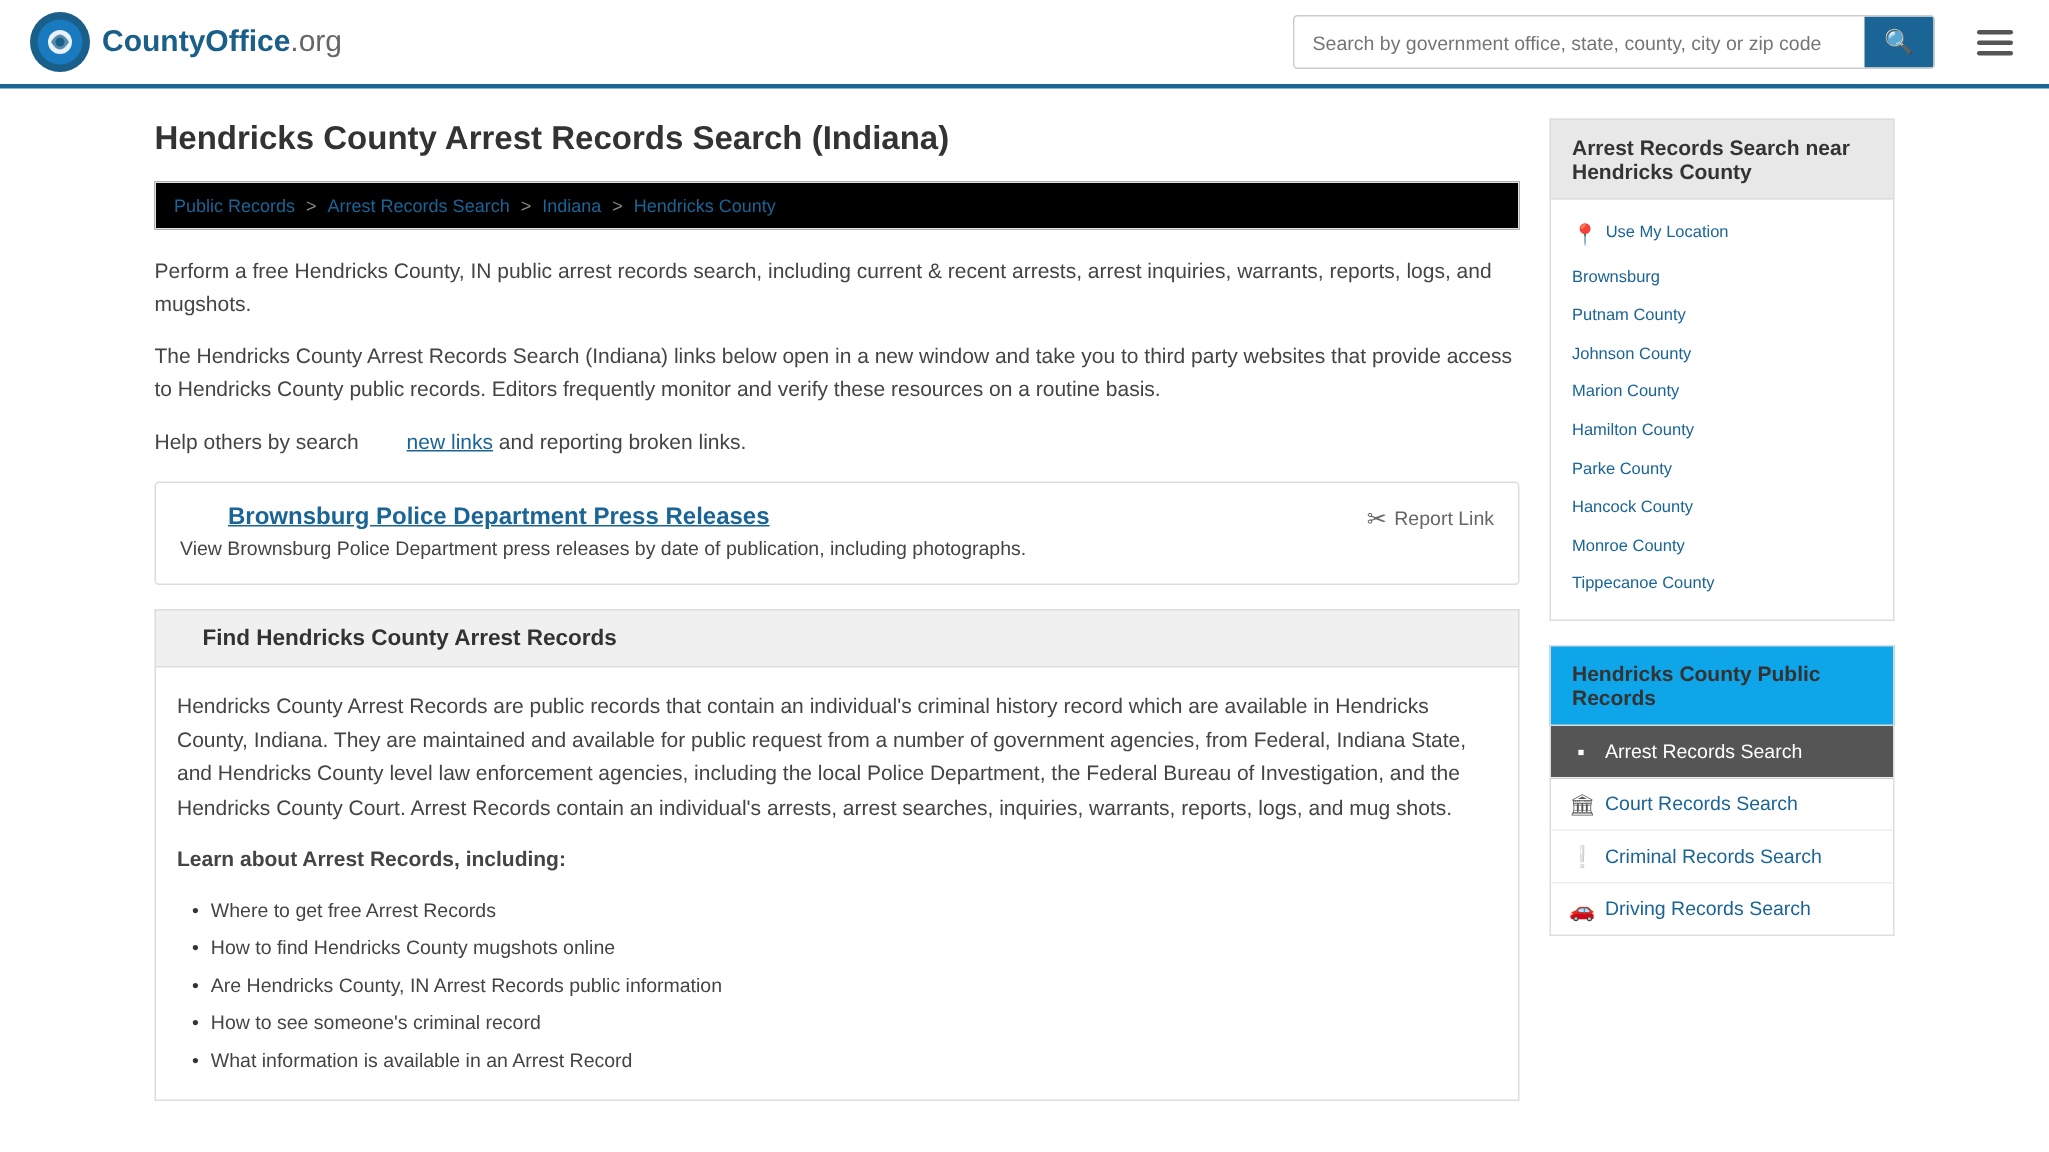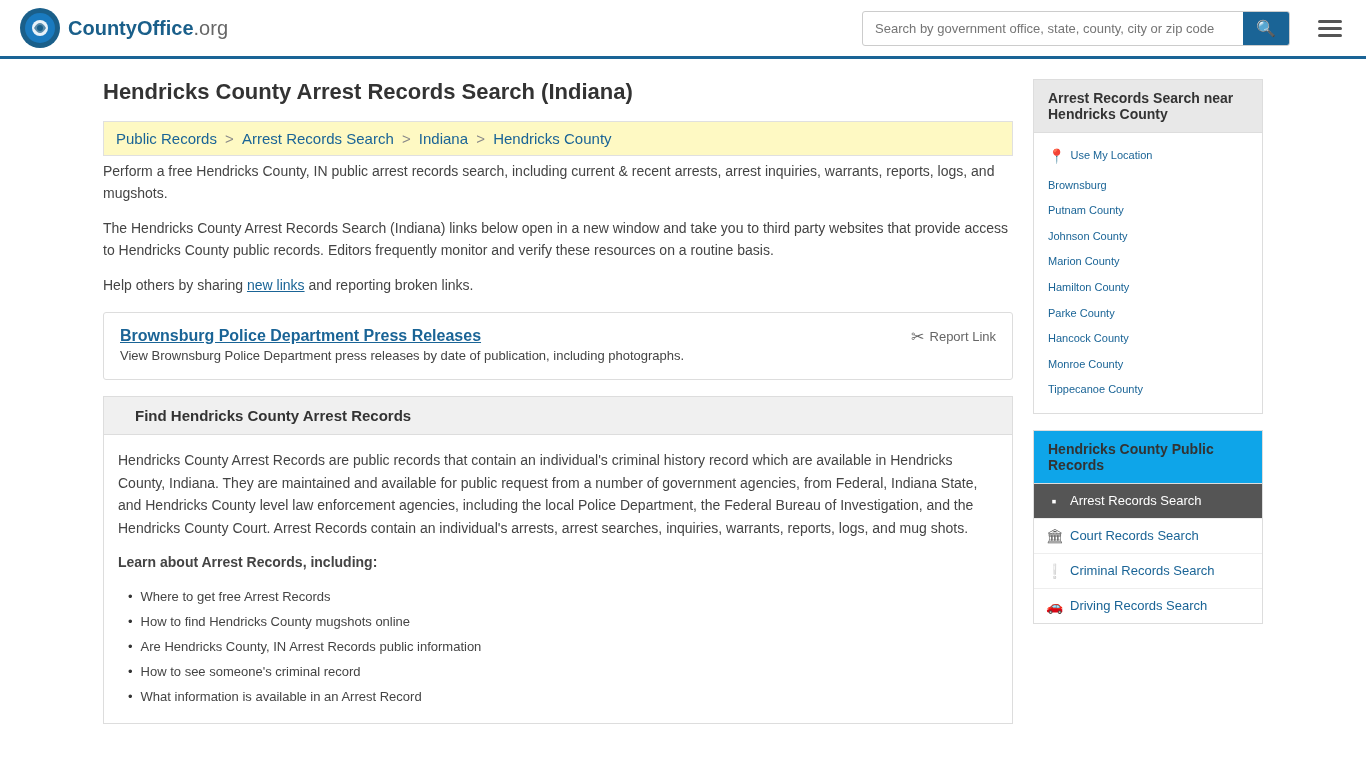--- a/index.html
+++ b/index.html
@@ -87,55 +87,57 @@
     
     #page-title {
       font-size: 22px;
       font-weight: bold;
       color: #333;
       margin-bottom: 16px;
     }
 
     
     #breadcrumb {
-      background: #fef9c3;
+      background: #000000;
       border: 1px solid #e0e0e0;
       padding: 8px 12px;
-      font-size: 15px;
-      margin-bottom: 4px;
+      font-size: 12px;
+      margin-bottom: 16px;
       color: #555;
     }
     #breadcrumb a {
       color: #1a6496;
       text-decoration: none;
     }
     #breadcrumb span { color: #888; margin: 0 4px; }
 
     
     .desc-para {
       margin-bottom: 12px;
       line-height: 1.6;
       color: #444;
     }
     .desc-para a {
       color: #1a6496;
       text-decoration: underline;
+      margin-left: 28px;
     }
 
     
     .link-card {
       border: 1px solid #ddd;
       border-radius: 3px;
       padding: 14px 16px;
       margin: 16px 0;
     }
     .link-card-header {
       display: flex;
       justify-content: space-between;
       align-items: flex-start;
+      margin-left: 32px;
     }
     .link-card-title {
       font-size: 16px;
       font-weight: bold;
       color: #1a6496;
       text-decoration: underline;
       cursor: pointer;
     }
     .report-link-btn {
       display: flex;
@@ -310,21 +312,21 @@
       <a href="#">Arrest Records Search</a>
       <span> &gt; </span>
       <a href="#">Indiana</a>
       <span> &gt; </span>
       <a href="#">Hendricks County</a>
     </div>
 
     <p class="desc-para">Perform a free Hendricks County, IN public arrest records search, including current &amp; recent arrests, arrest inquiries, warrants, reports, logs, and mugshots.</p>
     <p class="desc-para">The Hendricks County Arrest Records Search (Indiana) links below open in a new window and take you to third party websites that provide access to Hendricks County public records. Editors frequently monitor and verify these resources on a routine basis.</p>
     <p class="desc-para">
-      <span>Help others by sharing </span><a href="#">new links</a><span> and reporting broken links.</span>
+      <span>Help others by search </span><a href="#">new links</a><span> and reporting broken links.</span>
     </p>
 
     <div class="link-card">
       <div class="link-card-header">
         <span class="link-card-title">Brownsburg Police Department Press Releases</span>
         <button class="report-link-btn">
           <span style="font-size:16px;">✂</span>
           <span>Report Link</span>
         </button>
       </div>

